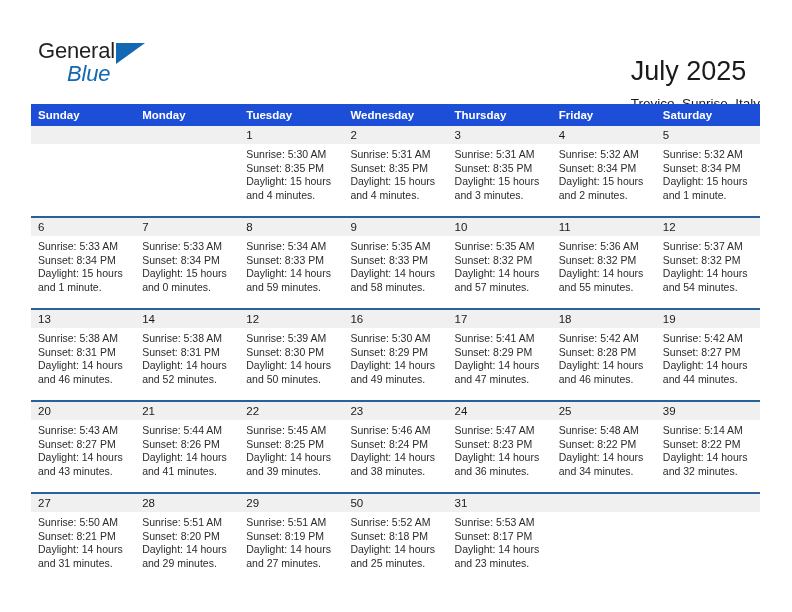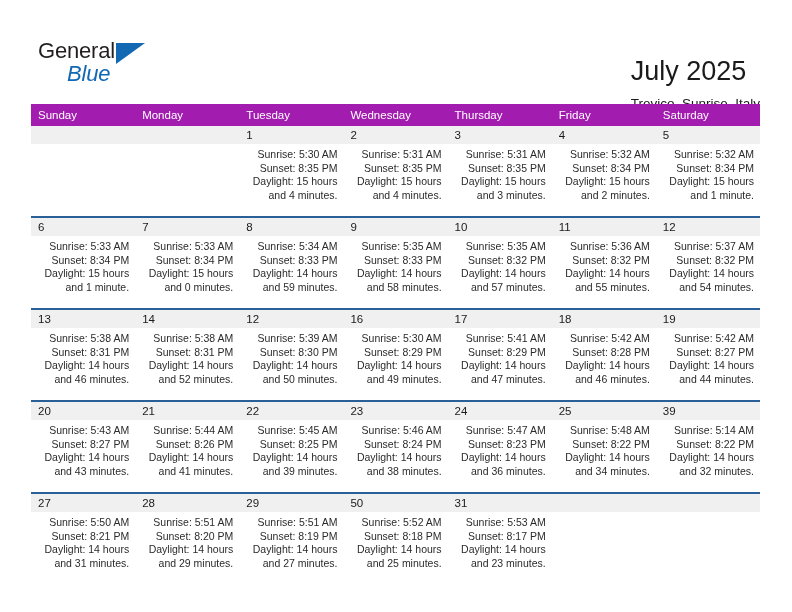--- a/index.html
+++ b/index.html
@@ -90,24 +90,24 @@
     position: absolute;
     left: 31px;
     top: 104px;
     width: 729px;
     border-collapse: collapse;
     table-layout: fixed;
   }
   .calendar col { width: 104.14px; }
 
   thead th {
-    background: #a21caf;
+    background: #1d4ed8;
     color: #ffffff;
     font-size: 11.5px;
-    font-weight: normal;
+    font-weight: bold;
     text-align: left;
     padding: 5px 0 5px 7px;
     height: 21px;
     box-sizing: border-box;
     border: none;
   }
 
   tbody td {
     vertical-align: top;
     padding: 0;
@@ -127,21 +127,20 @@
     height: 18px;
     box-sizing: border-box;
     line-height: 13px;
   }
   .daynum.empty { color: transparent; }
   .cell-body {
     padding: 4px 6px 0 7px;
     font-size: 10.5px;
     line-height: 13.6px;
     color: #2b2b2b;
-    text-align: right;
   }
   .cell-body div { white-space: nowrap; }
 </style>
 </head>
 <body>
 
 <div class="page">
 
   <div class="header">
 

